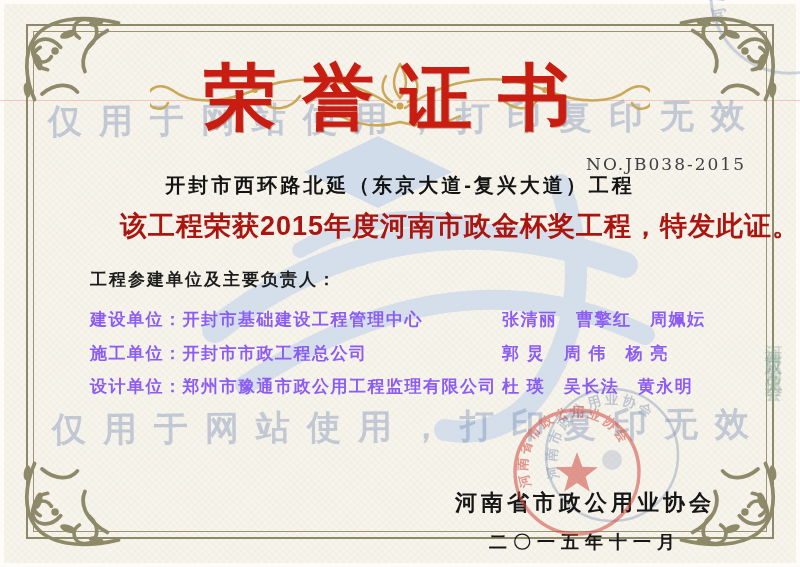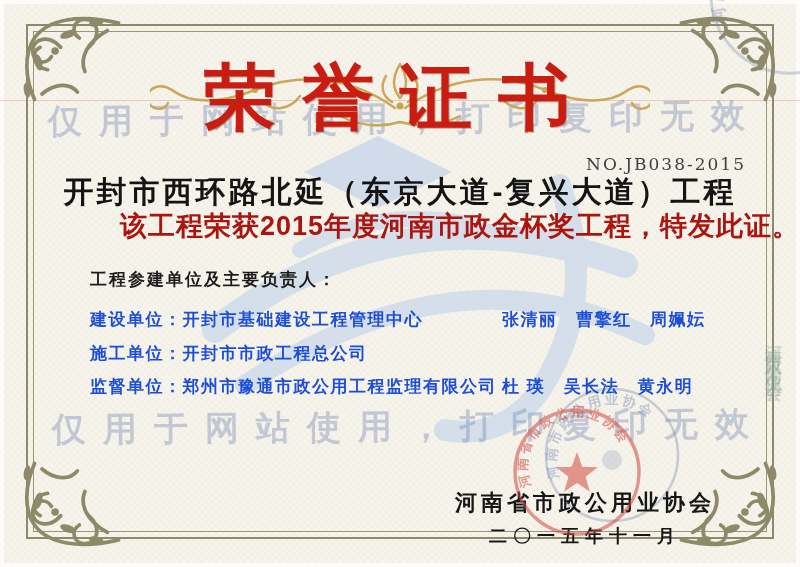--- a/index.html
+++ b/index.html
@@ -33,33 +33,33 @@
 
   .title-flourish{position:absolute;left:150px;top:46px;width:500px;height:112px;z-index:2;}
   .cert-title{position:absolute;left:0;right:0;top:50px;text-align:center;z-index:3;
         font-family:"DejaVu Serif","Liberation Serif",serif;font-weight:bold;
         font-size:72px;letter-spacing:26px;color:#c81d10;
         text-shadow:1px 1px 0 rgba(120,20,10,0.35);}
   .cert-no{position:absolute;left:586px;top:154px;z-index:3;
         font-family:"DejaVu Serif","Liberation Serif",serif;
         font-size:17px;letter-spacing:2px;color:#3f4043;}
   .project-name{position:absolute;left:0;right:0;top:172px;text-align:center;z-index:3;
-        font-size:30px;font-weight:bold;letter-spacing:3px;color:#141414;}
+        font-size:20px;font-weight:bold;letter-spacing:3px;color:#141414;}
   .award-line{position:absolute;left:0;right:0;top:208px;text-align:right;z-index:3;
         font-size:27px;font-weight:bold;letter-spacing:1px;color:#ab1510;}
   .section-header{position:absolute;left:90px;top:268px;z-index:3;
         font-size:17px;font-weight:bold;letter-spacing:2px;color:#1c1c1c;}
   .rows{position:absolute;left:90px;top:303px;right:60px;z-index:3;}
   .p-row{position:relative;height:33.5px;font-size:17px;font-weight:bold;
-        letter-spacing:1.5px;color:#1d4ed8;}
+        letter-spacing:1.5px;color:#8b5cf6;}
   .p-row .org{position:absolute;left:0;top:5px;white-space:nowrap;}
   .p-row .names{position:absolute;left:412px;top:5px;white-space:nowrap;}
   .issuer-block{position:absolute;left:440px;top:488px;width:290px;text-align:center;z-index:3;}
   .issuer{font-size:22px;font-weight:bold;letter-spacing:4px;color:#161616;}
-  .issue-date{margin-top:6px;font-size:18px;font-weight:bold;letter-spacing:6px;color:#161616;}
+  .issue-date{margin-top:12px;font-size:18px;font-weight:bold;letter-spacing:6px;color:#161616;}
 
   .blue-seal{position:absolute;left:537px;top:380px;z-index:1;}
   .blue-seal-corner{position:absolute;left:700px;top:-96px;z-index:1;}
   .red-seal{position:absolute;left:507px;top:400px;z-index:4;opacity:0.55;}
 </style>
 </head>
 <body>
 
 <div class="page">
 
@@ -146,23 +146,24 @@
   <div class="award-line">该工程荣获2015年度河南市政金杯奖工程，特发此证。</div>
   <div class="section-header">工程参建单位及主要负责人：</div>
 
   <div class="rows">
     <div class="p-row">
       <span class="org">建设单位：开封市基础建设工程管理中心</span>
       <span class="names">张清丽　曹擎红　周姵妘</span>
     </div>
     <div class="p-row">
       <span class="org">施工单位：开封市市政工程总公司</span>
+      <span class="names">郭 炅　周 伟　杨 亮</span>
     </div>
     <div class="p-row">
-      <span class="org">监督单位：郑州市豫通市政公用工程监理有限公司</span>
+      <span class="org">设计单位：郑州市豫通市政公用工程监理有限公司</span>
       <span class="names">杜 瑛　吴长法　黄永明</span>
     </div>
   </div>
 
   <div class="issuer-block">
     <div class="issuer">河南省市政公用业协会</div>
     <div class="issue-date">二〇一五年十一月</div>
   </div>
 
   <svg class="blue-seal" width="150" height="150" viewBox="0 0 150 150">

